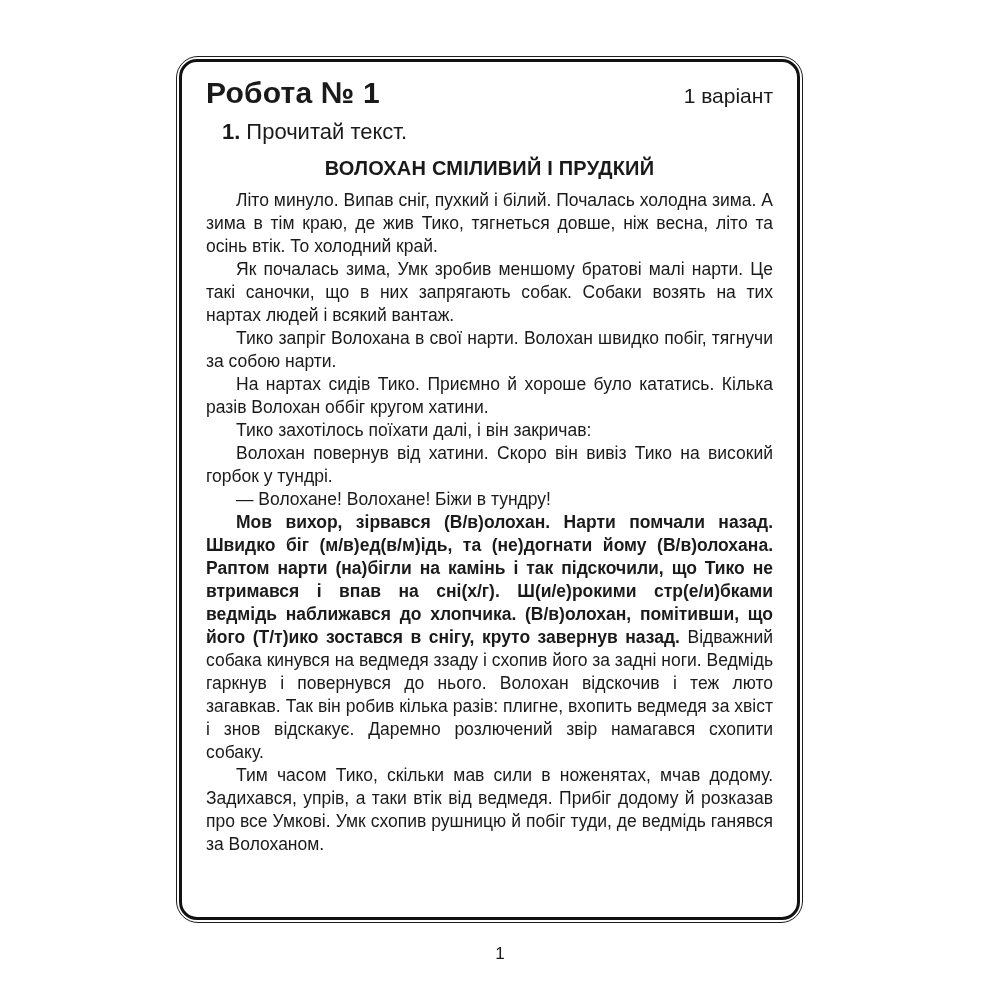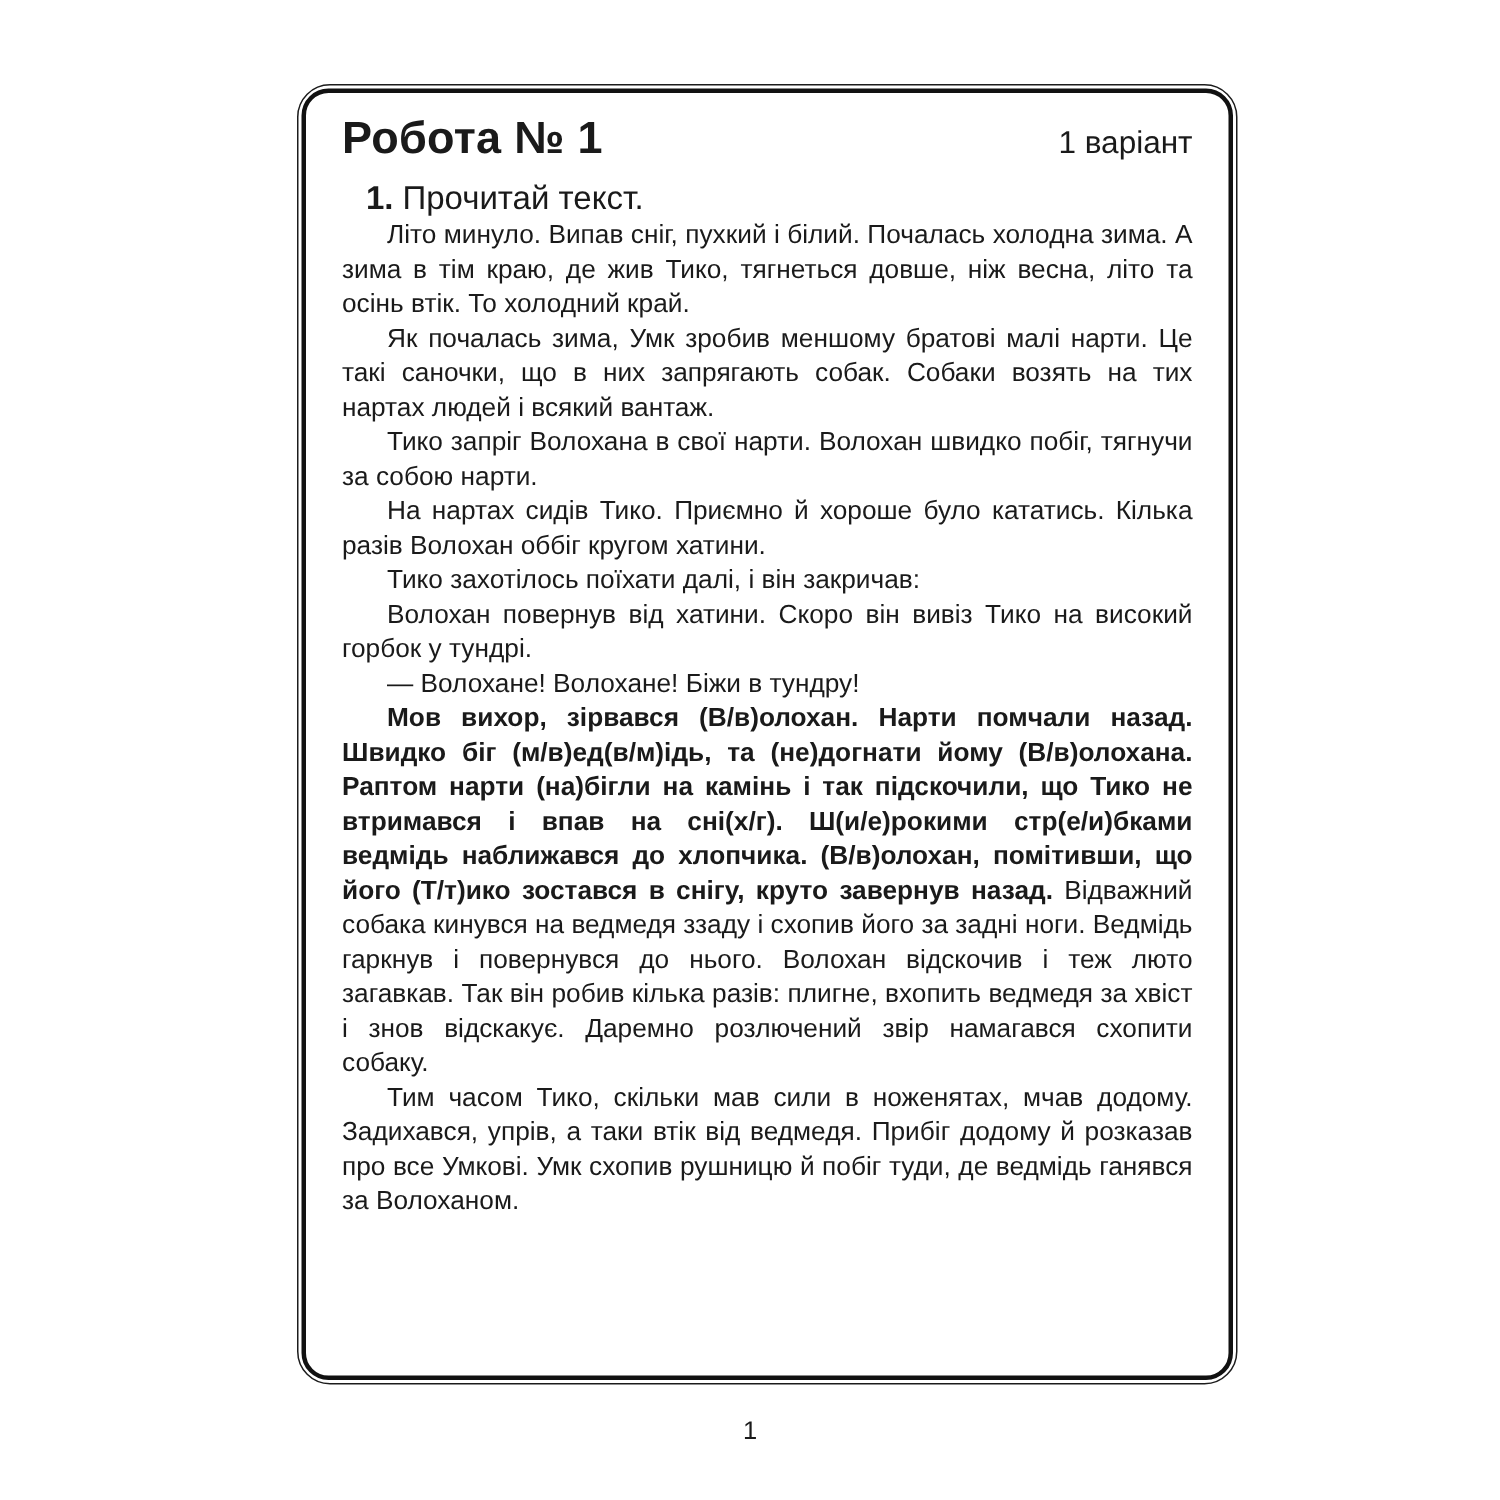--- a/index.html
+++ b/index.html
@@ -15,21 +15,21 @@
   .sheet {
     position: relative;
     width: 1000px;
     height: 1000px;
     background: #ffffff;
     overflow: hidden;
   }
   
   .frame-outer {
     position: absolute;
-    left: 198px;
+    left: 176px;
     top: 56px;
     width: 627px;
     height: 867px;
     border: 1.5px solid #1c1c1c;
     border-radius: 22px;
     box-sizing: border-box;
     padding: 2px;
   }
   .frame-inner {
     width: 100%;
@@ -107,20 +107,21 @@
 
       <div class="header-row">
         <div class="work-title">Робота № 1</div>
         <div class="variant">1 варіант</div>
       </div>
 
       <div class="task-line">
         <span class="task-number">1.</span><span class="task-instruction">Прочитай текст.</span>
       </div>
 
+      <div class="text-title">ВОЛОХАН СМІЛИВИЙ І ПРУДКИЙ</div>
 
       <div class="text-body">
           <p class="para"><span>Літо минуло. Випав сніг, пухкий і білий. Почалась холодна зима. А зима в тім краю, де жив Тико, тягнеться довше, ніж весна, літо та осінь втік. То холодний край.</span></p>
           <p class="para"><span>Як почалась зима, Умк зробив меншому братові малі нарти. Це такі саночки, що в них запрягають собак. Собаки возять на тих нартах людей і всякий вантаж.</span></p>
           <p class="para"><span>Тико запріг Волохана в свої нарти. Волохан швидко побіг, тягнучи за собою нарти.</span></p>
           <p class="para"><span>На нартах сидів Тико. Приємно й хороше було кататись. Кілька разів Волохан оббіг кругом хатини.</span></p>
           <p class="para"><span>Тико захотілось поїхати далі, і він закричав:</span></p>
           <p class="para"><span>Волохан повернув від хатини. Скоро він вивіз Тико на високий горбок у тундрі.</span></p>
           <p class="para"><span>— Волохане! Волохане! Біжи в тундру!</span></p>
           <p class="para"><span class="b">Мов вихор, зірвався (В/в)олохан. Нарти помчали назад. Швидко біг (м/в)ед(в/м)ідь, та (не)догнати йому (В/в)олохана. Раптом нарти (на)бігли на камінь і так підскочили, що Тико не втримався і впав на сні(х/г). Ш(и/е)рокими стр(е/и)бками ведмідь наближався до хлопчика. (В/в)олохан, помітивши, що його (Т/т)ико зостався в снігу, круто завернув назад.</span><span> Відважний собака кинувся на ведмедя ззаду і схопив його за задні ноги. Ведмідь гаркнув і повернувся до нього. Волохан відскочив і теж люто загавкав. Так він робив кілька разів: плигне, вхопить ведмедя за хвіст і знов відскакує. Даремно розлючений звір намагався схопити собаку.</span></p>

